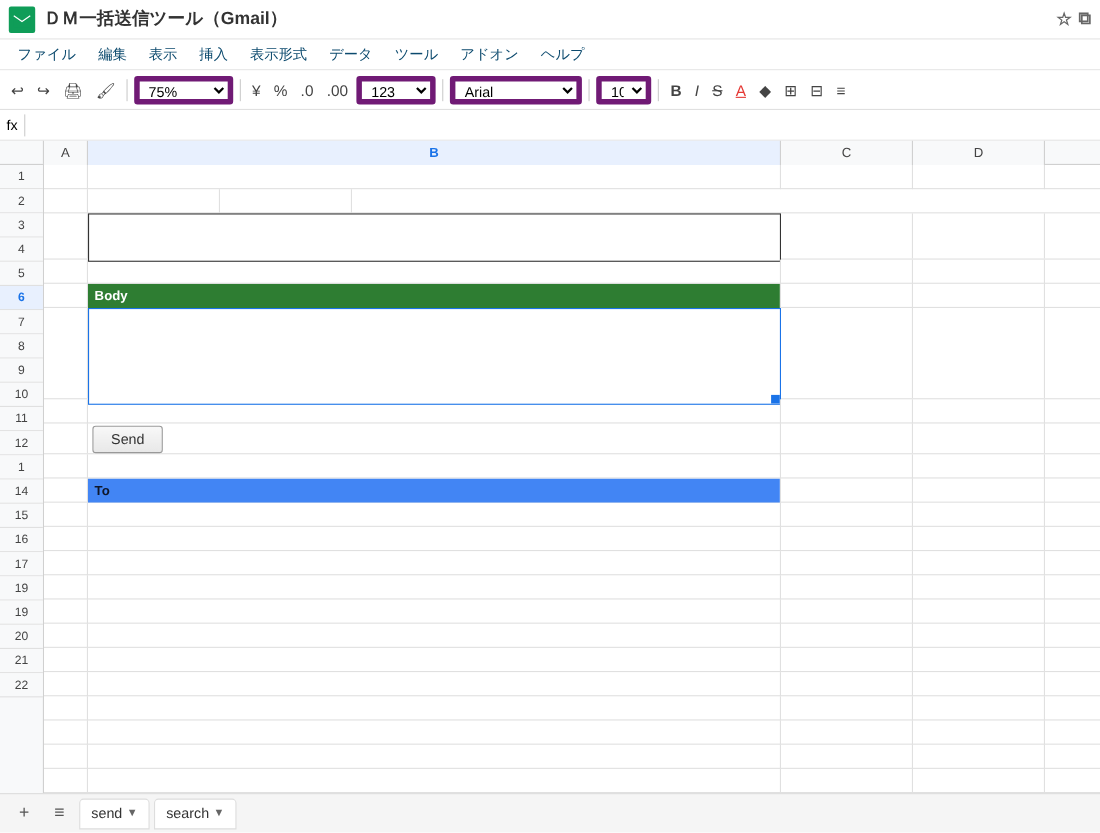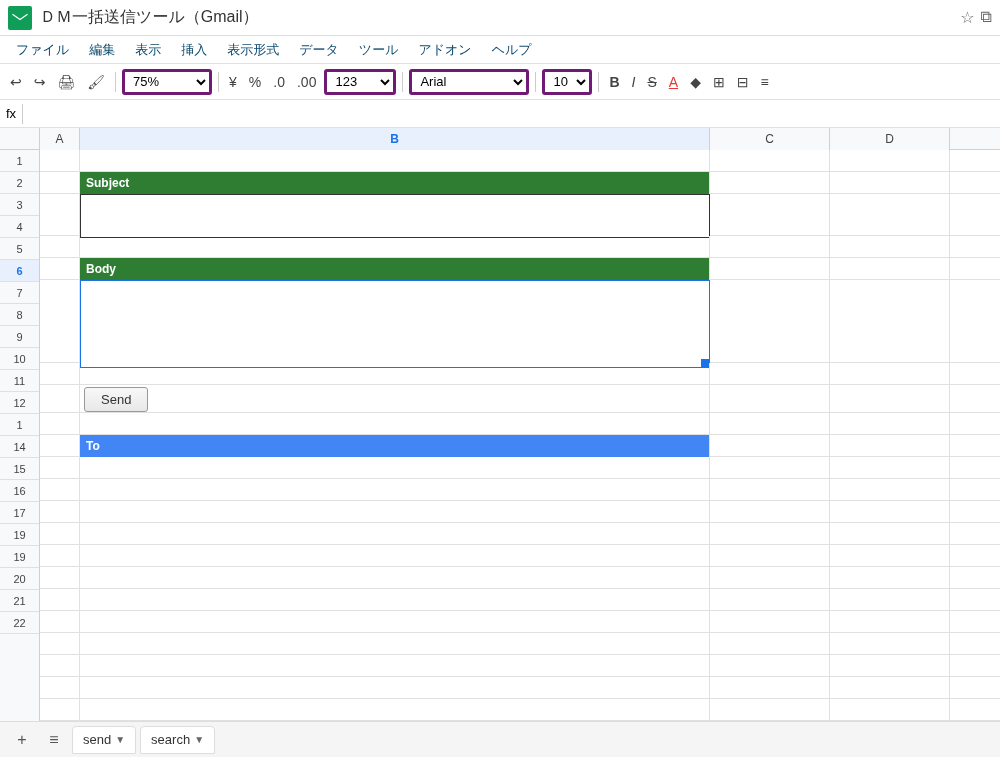--- a/index.html
+++ b/index.html
@@ -1,21 +1,21 @@
 <!DOCTYPE html>
 <html><head>
   <meta charset="utf-8">
   <style>
     * { margin: 0; padding: 0; box-sizing: border-box; }
     body { font-family: Arial, sans-serif; font-size: 13px; background: #fff; width: 1000px; height: 757px; overflow: hidden; display: flex; flex-direction: column; }
 
     
     .title-bar {
       display: flex; align-items: center; padding: 4px 8px; background: #fff;
-      border-bottom: 1px solid #ddd; gap: 8px; height: 36px;
+      border-bottom: 1px solid #ddd; gap: 8px; height: 36px; font-weight: bold;
     }
     .title-bar .app-icon {
       width: 24px; height: 24px; background: #0f9d58;
       display: flex; align-items: center; justify-content: center;
       border-radius: 2px;
     }
     .title-bar .app-icon svg { width: 18px; height: 18px; }
     .title-bar .title { font-size: 16px; color: #333; flex: 1; }
     .title-bar .title-icons { display: flex; gap: 6px; color: #666; font-size: 16px; }
 
@@ -31,21 +31,21 @@
     .toolbar {
       display: flex; align-items: center; padding: 2px 6px; gap: 4px;
       background: #fff; border-bottom: 1px solid #e0e0e0; height: 36px; flex-wrap: nowrap;
     }
     .toolbar-btn {
       padding: 2px 4px; border: none; background: transparent; cursor: pointer;
       font-size: 14px; color: #444; display: flex; align-items: center; border-radius: 3px;
     }
     .toolbar-sep { width: 1px; height: 20px; background: #ccc; margin: 0 2px; }
     .toolbar-select {
-      border: 3px solid #701a75; border-radius: 3px; padding: 1px 4px;
+      border: 5px solid #701a75; border-radius: 3px; padding: 1px 4px;
       font-size: 13px; height: 26px; cursor: pointer; background: #fff;
     }
     .toolbar-select-wide { width: 90px; }
     .toolbar-select-num { width: 72px; }
     .toolbar-font { width: 120px; }
     .toolbar-fontsize { width: 50px; }
     .bold { font-weight: bold; }
     .italic { font-style: italic; }
     .strikethrough { text-decoration: line-through; }
     .underline-A { text-decoration: underline; color: #e53935; }
@@ -117,21 +117,21 @@
       padding: 3px 6px; height: 22px; display: flex; align-items: center;
     }
     .body-content {
       height: 88px; border: 1.5px solid #1a73e8; background: #fff; position: relative;
     }
     .body-content::after {
       content: ''; position: absolute; bottom: 0; right: 0;
       width: 8px; height: 8px; background: #1a73e8; cursor: se-resize;
     }
     .to-header {
-      background: #4285f4; color: #ffffff; font-size: 12px; font-weight: bold;
+      background: #4285f4; color: #0f172a; font-size: 12px; font-weight: bold;
       padding: 3px 6px; height: 22px; display: flex; align-items: center;
     }
     .send-button {
       display: inline-block; padding: 4px 16px; border: 1px solid #999;
       border-radius: 3px; background: linear-gradient(to bottom, #f8f8f8, #e8e8e8);
       font-size: 13px; cursor: pointer; color: #333; font-family: Arial, sans-serif;
     }
 
     
     .send-row .cell-b { display: flex; align-items: center; padding: 2px 4px; height: 30px; }
@@ -262,23 +262,20 @@
 
     <div class="sheet-row">
       <div class="cell cell-a"></div>
       <div class="cell cell-b"></div>
       <div class="cell cell-c"></div>
       <div class="cell cell-d"></div>
     </div>
 
     <div class="sheet-row">
       <div class="cell cell-a"></div>
-      <div class="cell cell-b" style="padding:0;">
-        <div class="subject-header">Subject</div>
-      </div>
       <div class="cell cell-c"></div>
       <div class="cell cell-d"></div>
     </div>
 
     <div class="sheet-row" style="height:44px;">
       <div class="cell cell-a"></div>
       <div class="cell cell-b subject-body"></div>
       <div class="cell cell-c"></div>
       <div class="cell cell-d"></div>
     </div>

